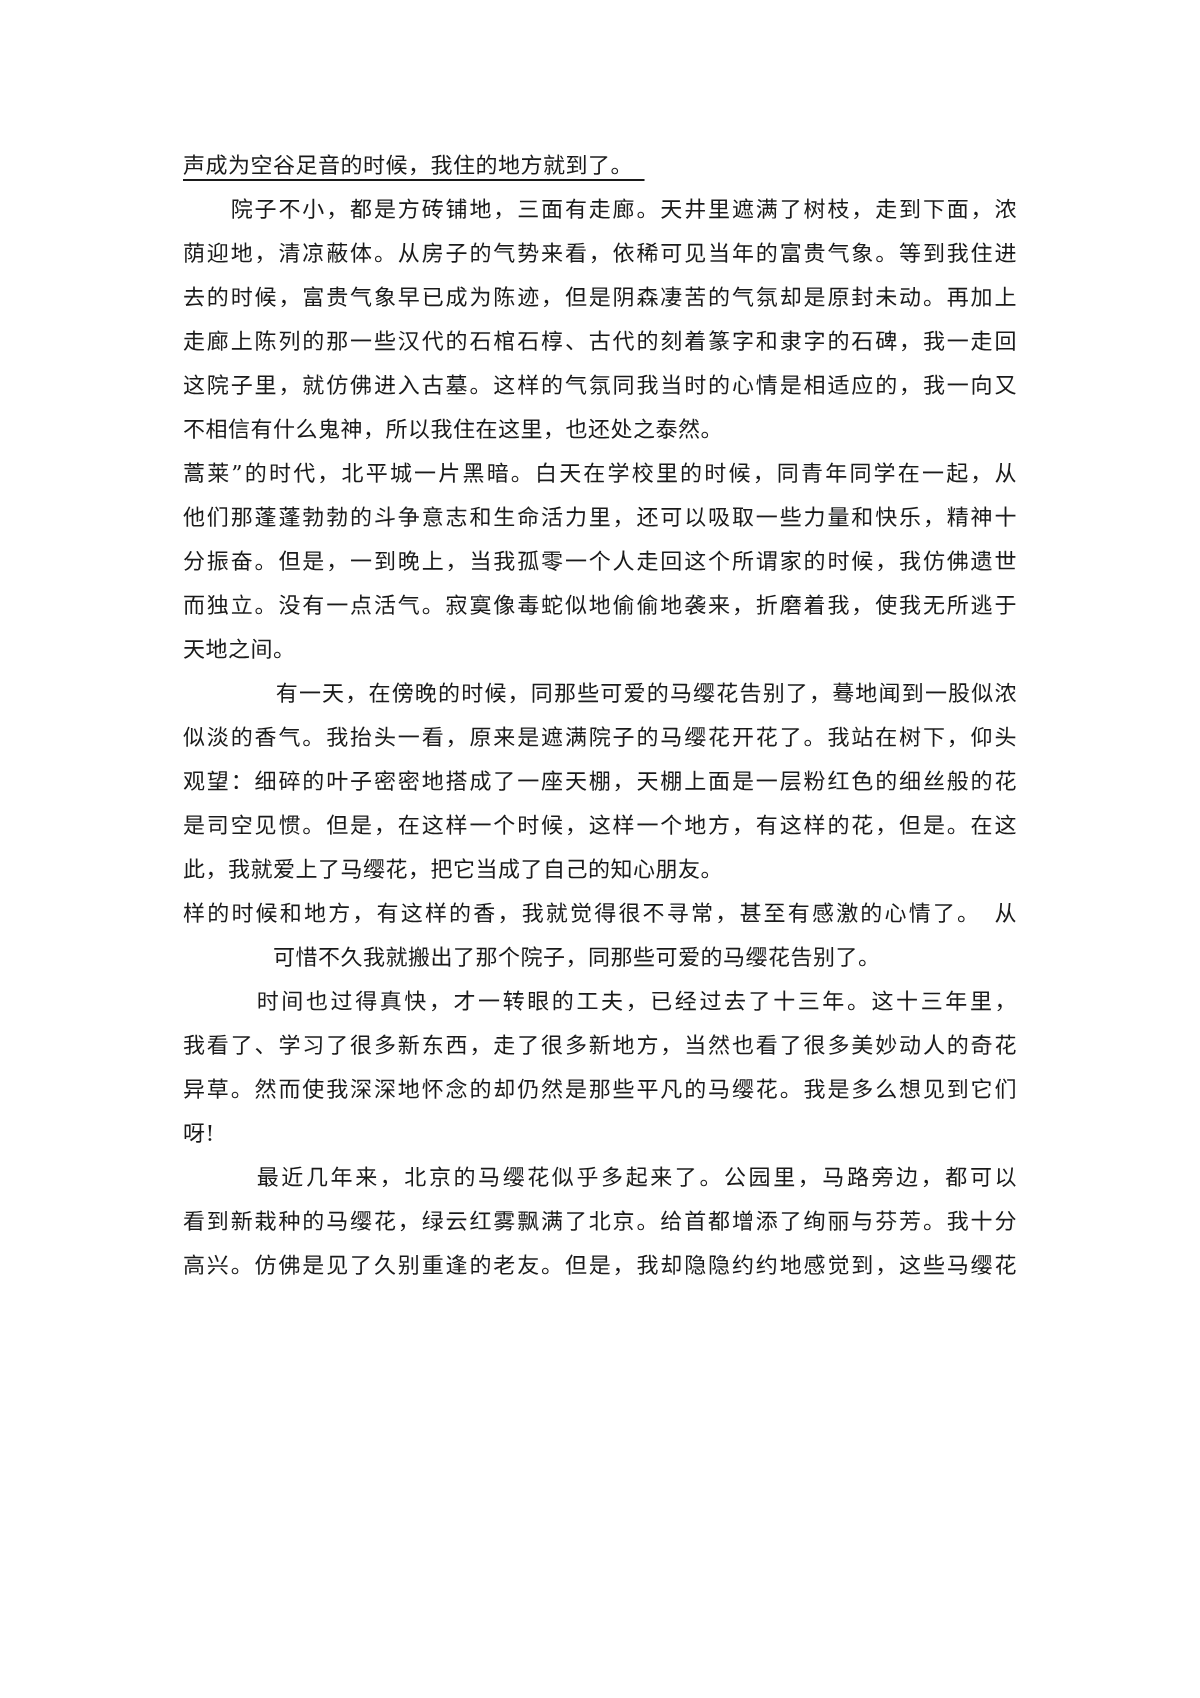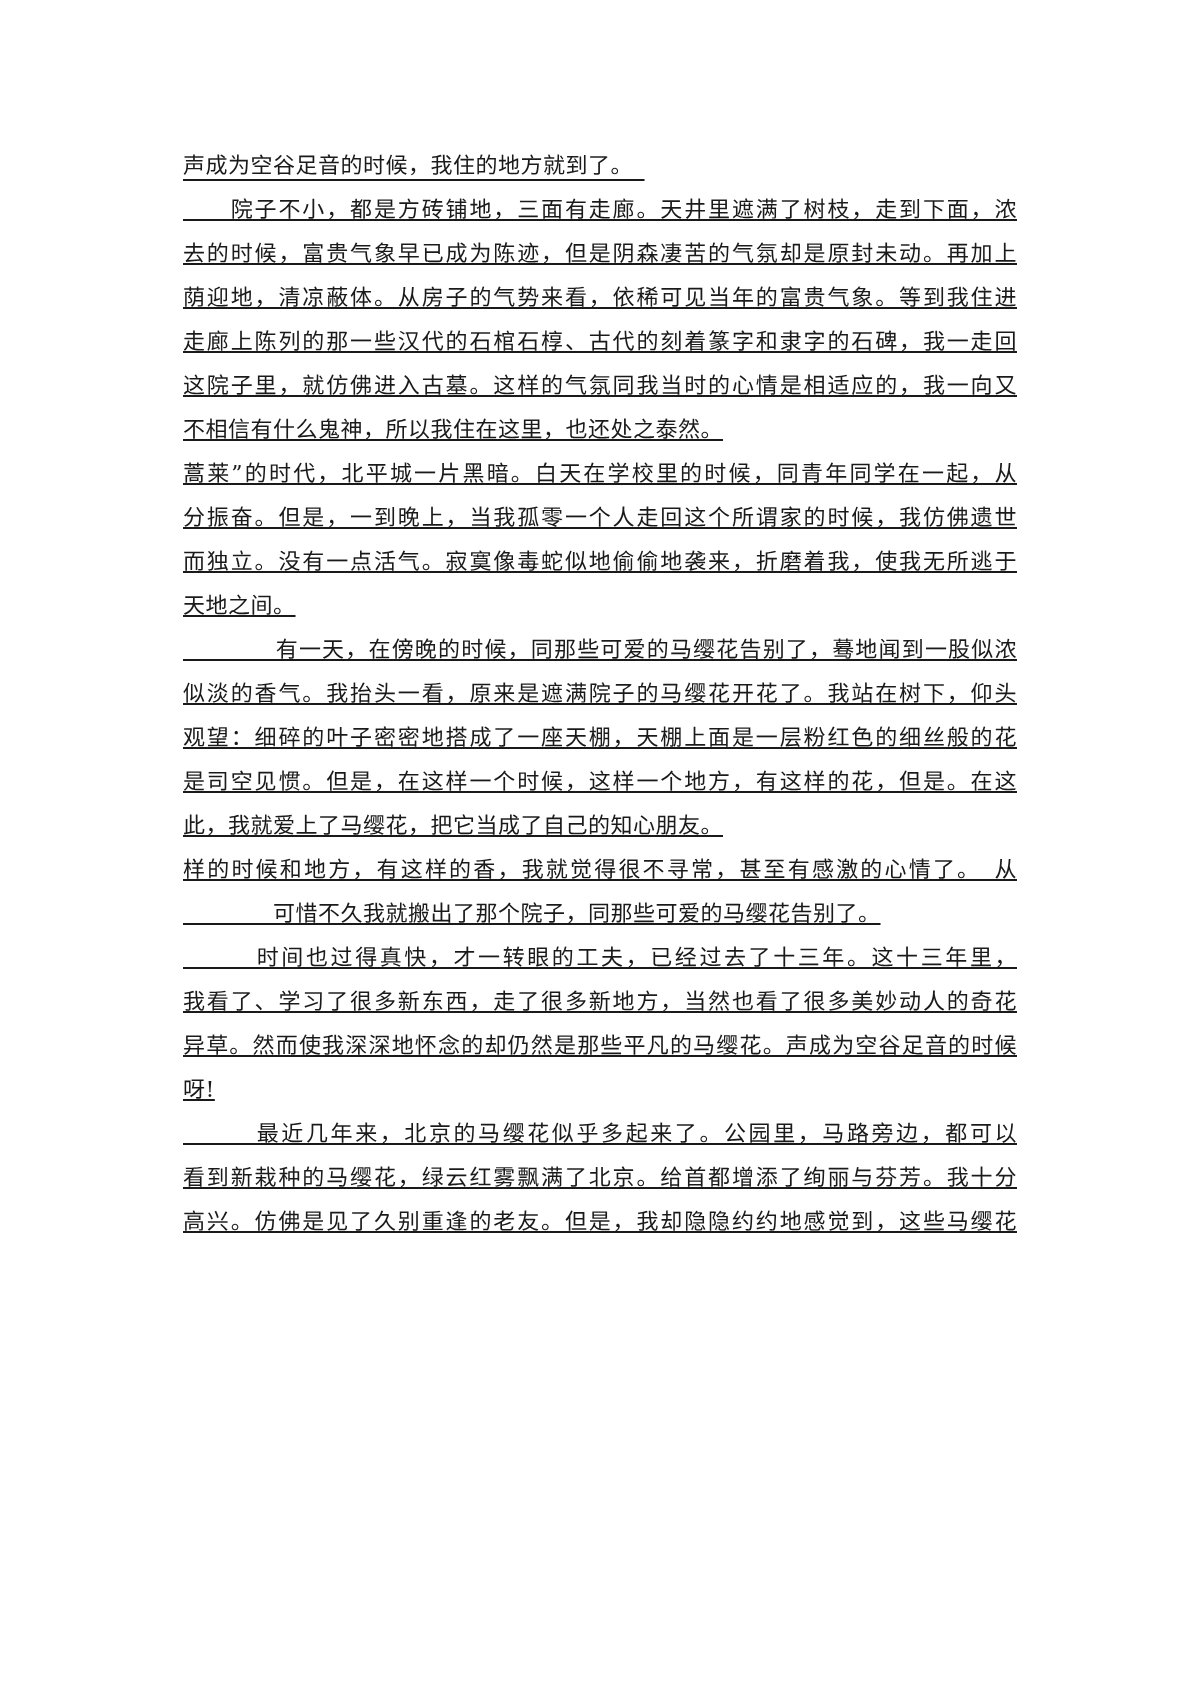--- a/index.html
+++ b/index.html
@@ -25,21 +25,20 @@
   .para { margin: 0; padding: 0; }
   .line {
     font-size: 22px;
     line-height: 44px;
     height: 44px;
     overflow: hidden;
     letter-spacing: 0.5px;
     text-align: justify;
     text-align-last: justify;
     white-space: normal;
-    text-decoration: underline;
   }
   
   .line.pe {
     text-align: left;
     text-align-last: left;
   }
   
   .line.u {
     text-decoration: underline;
     text-decoration-thickness: 1.5px;
@@ -51,29 +50,30 @@
 
 <div class="page">
   <div class="content">
 
     <div class="para">
       <div class="line pe u">声成为空谷足音的时候，我住的地方就到了。　</div>
     </div>
 
     <div class="para">
       <div class="line">　　院子不小，都是方砖铺地，三面有走廊。天井里遮满了树枝，走到下面，浓</div>
+      <div class="line">荫迎地，清凉蔽体。从房子的气势来看，依稀可见当年的富贵气象。等到我住进</div>
       <div class="line">去的时候，富贵气象早已成为陈迹，但是阴森凄苦的气氛却是原封未动。再加上</div>
-      <div class="line">荫迎地，清凉蔽体。从房子的气势来看，依稀可见当年的富贵气象。等到我住进</div>
       <div class="line">走廊上陈列的那一些汉代的石棺石椁、古代的刻着篆字和隶字的石碑，我一走回</div>
       <div class="line">这院子里，就仿佛进入古墓。这样的气氛同我当时的心情是相适应的，我一向又</div>
       <div class="line pe">不相信有什么鬼神，所以我住在这里，也还处之泰然。</div>
     </div>
 
     <div class="para">
       <div class="line">蒿莱”的时代，北平城一片黑暗。白天在学校里的时候，同青年同学在一起，从</div>
+      <div class="line">他们那蓬蓬勃勃的斗争意志和生命活力里，还可以吸取一些力量和快乐，精神十</div>
       <div class="line">分振奋。但是，一到晚上，当我孤零一个人走回这个所谓家的时候，我仿佛遗世</div>
       <div class="line">而独立。没有一点活气。寂寞像毒蛇似地偷偷地袭来，折磨着我，使我无所逃于</div>
       <div class="line pe">天地之间。</div>
     </div>
 
     <div class="para">
       <div class="line">　　　　有一天，在傍晚的时候，同那些可爱的马缨花告别了，蓦地闻到一股似浓</div>
       <div class="line">似淡的香气。我抬头一看，原来是遮满院子的马缨花开花了。我站在树下，仰头</div>
       <div class="line">观望：细碎的叶子密密地搭成了一座天棚，天棚上面是一层粉红色的细丝般的花</div>
       <div class="line">是司空见惯。但是，在这样一个时候，这样一个地方，有这样的花，但是。在这</div>
@@ -81,21 +81,21 @@
       <div class="line">样的时候和地方，有这样的香，我就觉得很不寻常，甚至有感激的心情了。　从</div>
     </div>
 
     <div class="para">
       <div class="line pe">　　　　可惜不久我就搬出了那个院子，同那些可爱的马缨花告别了。</div>
     </div>
 
     <div class="para">
       <div class="line">　　　时间也过得真快，才一转眼的工夫，已经过去了十三年。这十三年里，</div>
       <div class="line">我看了、学习了很多新东西，走了很多新地方，当然也看了很多美妙动人的奇花</div>
-      <div class="line">异草。然而使我深深地怀念的却仍然是那些平凡的马缨花。声成为空谷足音的时候</div>
+      <div class="line">异草。然而使我深深地怀念的却仍然是那些平凡的马缨花。我是多么想见到它们</div>
       <div class="line pe">呀!</div>
     </div>
 
     <div class="para">
       <div class="line">　　　最近几年来，北京的马缨花似乎多起来了。公园里，马路旁边，都可以</div>
       <div class="line">看到新栽种的马缨花，绿云红雾飘满了北京。给首都增添了绚丽与芬芳。我十分</div>
       <div class="line">高兴。仿佛是见了久别重逢的老友。但是，我却隐隐约约地感觉到，这些马缨花</div>
     </div>
 
   </div>

